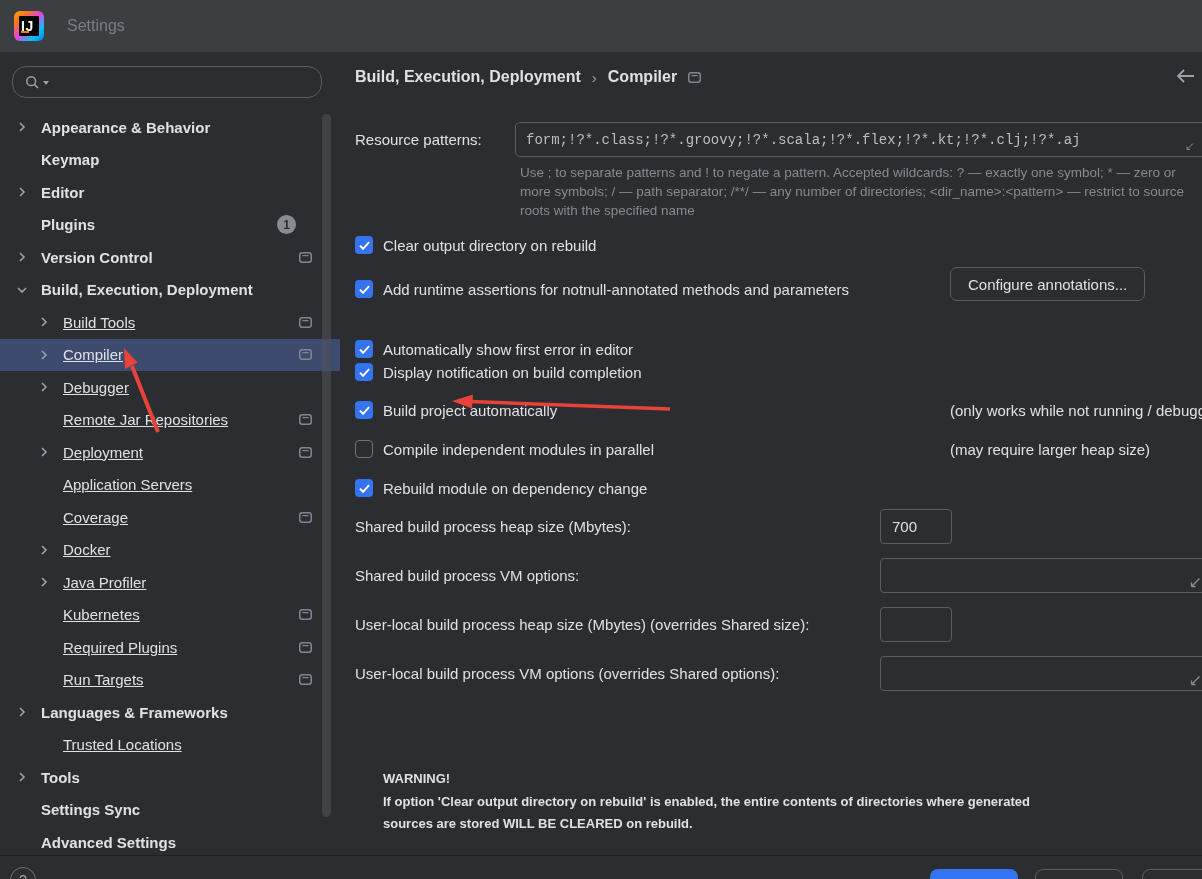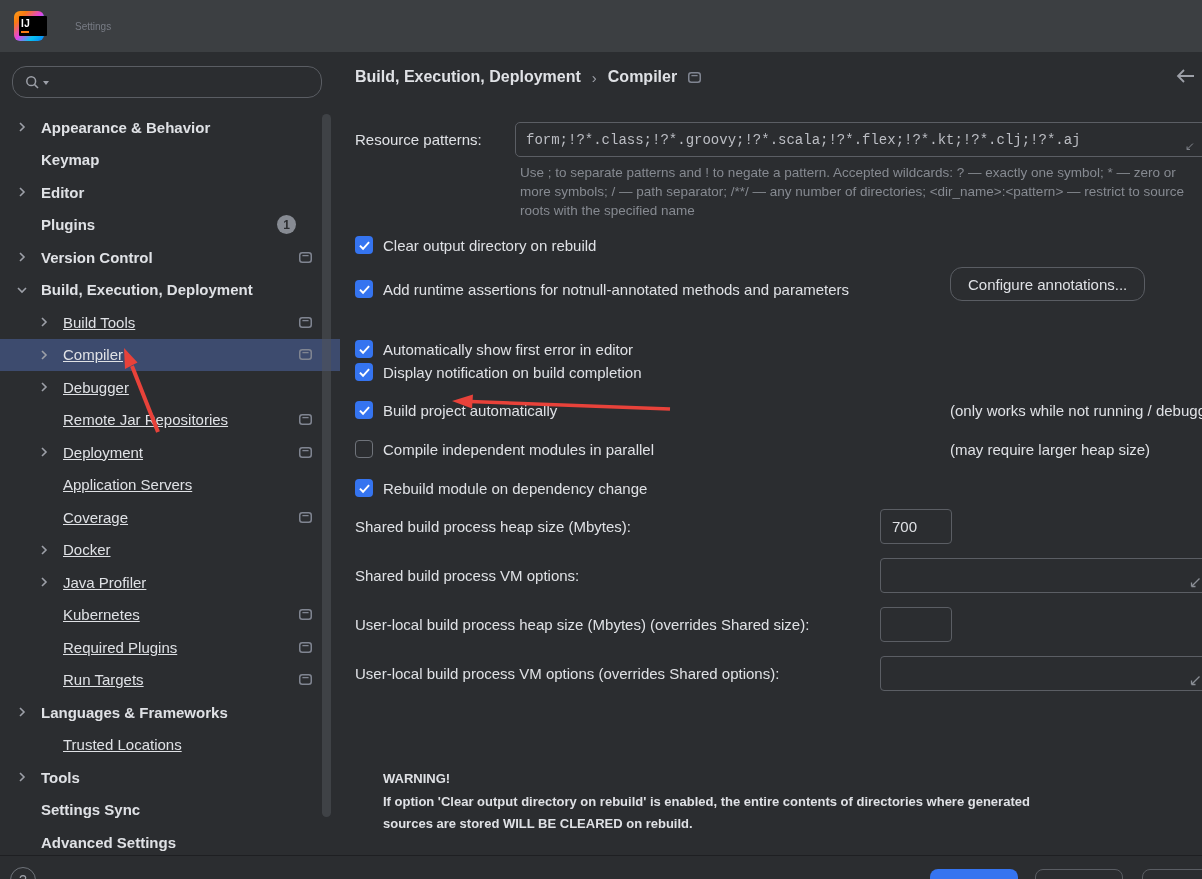--- a/index.html
+++ b/index.html
@@ -4,24 +4,24 @@
 <style>
   * { margin:0; padding:0; box-sizing:border-box; }
   html,body { width:1202px; height:879px; overflow:hidden; }
   body { font-family:"Liberation Sans", sans-serif; background:#2b2d30; color:#dfe1e5; }
   #page { position:relative; width:1202px; height:879px; background:#2b2d30; overflow:hidden; }
 
   
   .titlebar { position:absolute; top:0; left:0; width:100%; height:52px; background:#3c3f42; display:flex; align-items:center; }
   .logo { width:30px; height:30px; margin-left:14px; border-radius:6px; position:relative;
           background:linear-gradient(135deg,#fca118 0%,#f97a12 22%,#e343e6 50%,#07c3f2 75%,#087cfa 100%); }
-  .logo .inner { position:absolute; left:5px; top:5px; width:28px; height:20px; background:#000; border-radius:1px;
-                 color:#fff; font-size:10px; font-weight:bold; padding:2px 0 0 2px; letter-spacing:0.5px; }
+  .logo .inner { position:absolute; left:5px; top:5px; width:20px; height:20px; background:#000; border-radius:1px;
+                 color:#fff; font-size:14px; font-weight:bold; padding:2px 0 0 2px; letter-spacing:0.5px; }
   .logo .bar { position:absolute; left:7px; bottom:8px; width:8px; height:2px; background:#f97a12; }
-  .win-title { margin-left:31px; font-size:10px; color:#787c85; }
+  .win-title { margin-left:23px; font-size:16px; color:#787c85; }
 
   
   .sidebar { position:absolute; top:52px; left:0; width:340px; height:803px; }
   .searchbox { position:absolute; top:14px; left:12px; width:310px; height:32px; border:1px solid #5a5d63;
                border-radius:14px; display:flex; align-items:center; padding-left:12px; background:transparent; }
   .searchbox .caret { width:0; height:0; border-left:3.5px solid transparent; border-right:3.5px solid transparent;
                       border-top:4px solid #9da0a8; margin-left:3px; margin-top:2px; }
   .search-val { font-size:14px; color:#dfe1e5; margin-left:8px; }
 
   .tree { position:absolute; top:59px; left:0; width:340px; }
@@ -52,21 +52,21 @@
   .helptext div { white-space:nowrap; }
 
   .checkrow { position:absolute; left:355px; height:28px; display:flex; align-items:flex-end; }
   .cbox { width:18px; height:18px; border-radius:4px; margin-right:10px; flex:0 0 18px;
           display:flex; align-items:center; justify-content:center; }
   .cbox.on { background:#3574f0; }
   .cbox.off { background:transparent; border:1.5px solid #6f737a; }
   .clabel { font-size:15px; white-space:nowrap; }
   .cnote { position:absolute; left:595px; font-size:15px; white-space:nowrap; }
   .cfg-btn { position:absolute; left:595px; top:50%; transform:translateY(-50%); height:34px; padding:0 17px;
-             background:transparent; border:1px solid #5a5d63; border-radius:12px; color:#dfe1e5; font-size:15px;
+             background:transparent; border:1px solid #5a5d63; border-radius:7px; color:#dfe1e5; font-size:15px;
              font-family:"Liberation Sans",sans-serif; white-space:nowrap; }
 
   .warn { position:absolute; left:355px; top:768px; font-size:13px; font-weight:bold; line-height:22.5px; color:#dfe1e5;margin-left:28px; }
   .warn div { white-space:nowrap; }
 
   
   .footer-sep { position:absolute; top:855px; left:0; width:100%; height:1px; background:#1e1f22; }
   .help-circle { position:absolute; left:10px; top:867px; width:26px; height:26px; border:1.5px solid #6f737a; border-radius:50%;
                  color:#9da0a8; font-size:14px; display:flex; align-items:center; justify-content:center; }
   .btn { position:absolute; top:869px; width:88px; height:28px; border-radius:8px; font-size:14px; border:none; }

